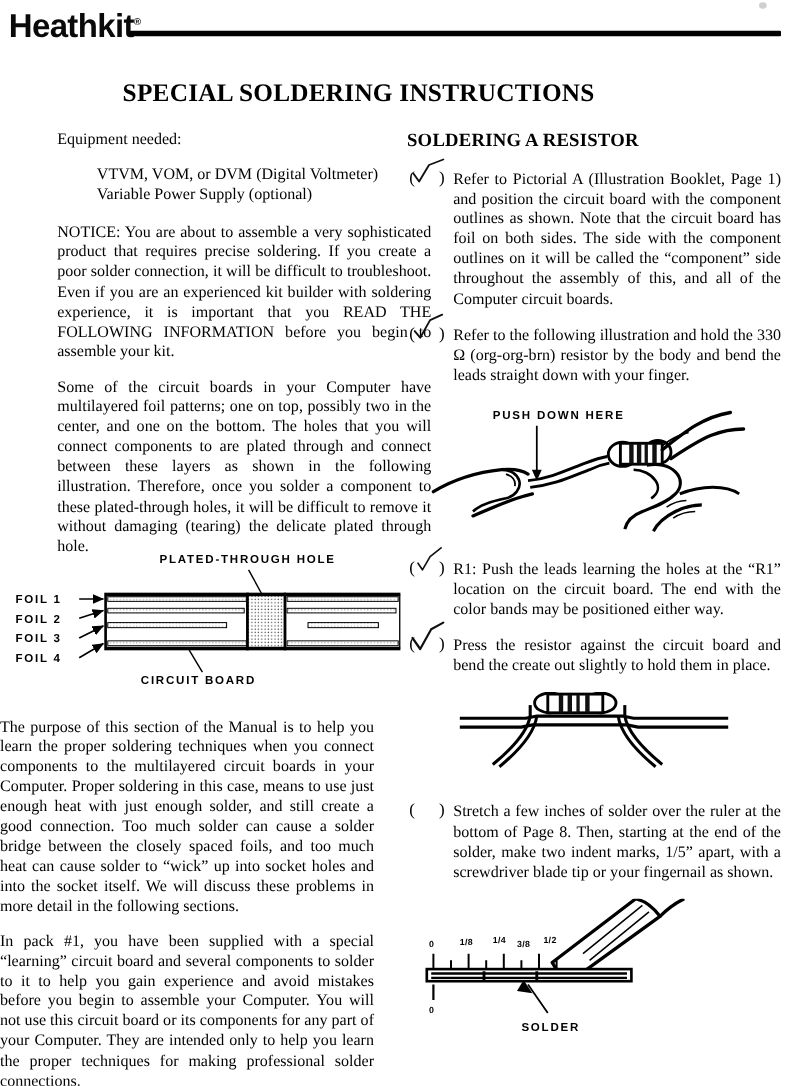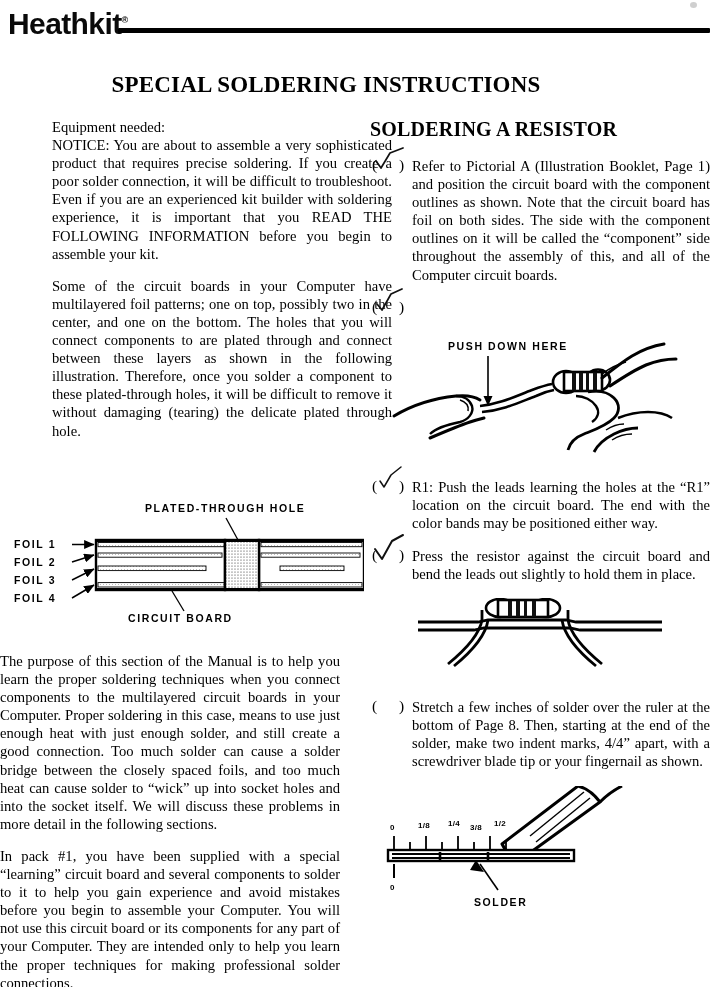--- a/index.html
+++ b/index.html
@@ -82,21 +82,21 @@
     hyphens: none;
   }
   p.tight { margin-bottom: 0; }
   .indent-block {
     margin: 14px 0 16px 36px;
     font-size: 14.6px;
     line-height: 18.1px;
   }
 
   .section-head {
-    font-size: 20px;
+    font-size: 17px;
     font-weight: bold;
     letter-spacing: 0.2px;
     margin: 0 0 16px 0;
   }
 
   
   .check-item {
     position: relative;
     margin: 0 0 15px 0;
     padding-left: 42px;
@@ -170,20 +170,24 @@
   <div id="masthead-rule"></div>
   <div id="scan-speck"></div>
 </div>
 
 <div id="page-title">SPECIAL SOLDERING INSTRUCTIONS</div>
 
 <div class="col" id="col-left">
 
   <p class="body tight">Equipment needed:</p>
 
+  <div class="indent-block">
+    <div>VTVM, VOM, or DVM (Digital Voltmeter)</div>
+    <div>Variable Power Supply (optional)</div>
+  </div>
 
   <p class="body">NOTICE: You are about to assemble a very sophisticated product that requires precise soldering. If you create a poor solder connection, it will be difficult to troubleshoot. Even if you are an experienced kit builder with soldering experience, it is important that you READ THE FOLLOWING INFORMATION before you begin to assemble your kit.</p>
   <p class="body">Some of the circuit boards in your Computer have multilayered foil patterns; one on top, possibly two in the center, and one on the bottom. The holes that you will connect components to are plated through and connect between these layers as shown in the following illustration. Therefore, once you solder a component to these plated-through holes, it will be difficult to remove it without damaging (tearing) the delicate plated through hole.</p>
 </div>
 
 <div id="fig-crosssection" class="figure">
   <svg width="352" height="128" viewBox="0 0 352 128" xmlns="http://www.w3.org/2000/svg">
     <defs>
       <pattern id="stipple" width="3" height="3" patternUnits="userSpaceOnUse">
         <rect width="3" height="3" fill="#ffffff"></rect>
@@ -261,20 +265,21 @@
     <p>Refer to Pictorial A (Illustration Booklet, Page 1) and position the circuit board with the component outlines as shown. Note that the circuit board has foil on both sides. The side with the component outlines on it will be called the “component” side throughout the assembly of this, and all of the Computer circuit boards.</p>
   </div>
 
   <div class="check-item">
     <div class="check-box">
       <span class="check-paren">(&nbsp;)</span>
       <svg class="check-mark" viewBox="0 0 38 28">
         <path d="M7,15 L12,21 L21,5 L32,0" stroke="#111" stroke-width="1.7" fill="none" stroke-linecap="round" stroke-linejoin="round"></path>
       </svg>
     </div>
+    <p>Refer to the following illustration and hold the 330 Ω (org-org-brn) resistor by the body and bend the leads straight down with your finger.</p>
   </div>
 
   <div id="fig-hand" class="figure">
     <svg width="340" height="128" viewBox="0 0 340 128" xmlns="http://www.w3.org/2000/svg">
       <text class="fig-label" x="78" y="16">PUSH DOWN HERE</text>
 
       <line x1="118" y1="22" x2="118" y2="66" stroke="#000" stroke-width="1.6"></line>
       <path d="M113.5,62 L118,72 L122.5,62 Z" fill="#000"></path>
 
       <path d="M24,82 C44,70 66,64 86,62 C96,61 104,62 110,66" stroke="#000" stroke-width="3" fill="none" stroke-linecap="round"></path>
@@ -321,21 +326,21 @@
     <p>R1: Push the leads learning the holes at the “R1” location on the circuit board. The end with the color bands may be positioned either way.</p>
   </div>
 
   <div class="check-item">
     <div class="check-box">
       <span class="check-paren">(&nbsp;)</span>
       <svg class="check-mark" viewBox="0 0 38 28">
         <path d="M5,12 L12,22 L22,4 L33,-2" stroke="#111" stroke-width="2" fill="none" stroke-linecap="round" stroke-linejoin="round"></path>
       </svg>
     </div>
-    <p>Press the resistor against the circuit board and bend the leads out slightly to hold them in place.</p>
+    <p>Press the resistor against the circuit board and bend the create out slightly to hold them in place.</p>
   </div>
 
   <div id="fig-mounted" class="figure">
     <svg width="340" height="82" viewBox="0 0 340 82" xmlns="http://www.w3.org/2000/svg">
 
       <path d="M48,24 L108,24 L118,22 L196,22 L206,24 L292,24" stroke="#000" stroke-width="2.8" fill="none"></path>
       <path d="M48,32 L104,32 L114,30 L200,30 L210,32 L292,32" stroke="#000" stroke-width="2.8" fill="none"></path>
 
       <path d="M112,22 C110,34 100,48 78,66" stroke="#000" stroke-width="2.8" fill="none"></path>
       <path d="M118,22 C116,36 106,50 84,68" stroke="#000" stroke-width="2.8" fill="none"></path>
@@ -354,21 +359,21 @@
         <rect x="154" y="2.6" width="3" height="16" fill="#111"></rect>
         <rect x="162" y="2.6" width="4" height="16" fill="#111"></rect>
       </g>
     </svg>
   </div>
 
   <div class="check-item">
     <div class="check-box">
       <span class="check-paren">(&nbsp;)</span>
     </div>
-    <p>Stretch a few inches of solder over the ruler at the bottom of Page 8. Then, starting at the end of the solder, make two indent marks, 4/4” apart, with a screwdriver blade tip or your fingernail as shown.</p>
+    <p>Stretch a few inches of solder over the ruler at the bottom of Page 8. Then, starting at the end of the solder, make two indent marks, 1/5” apart, with a screwdriver blade tip or your fingernail as shown.</p>
   </div>
 
   <div id="fig-solder" class="figure">
     <svg width="340" height="128" viewBox="0 0 340 128" xmlns="http://www.w3.org/2000/svg">
 
       <path d="M208,0 C216,2 224,8 230,16 L150,74 C142,72 136,66 132,58 Z" fill="#fff" stroke="#000" stroke-width="3" stroke-linejoin="round"></path>
       <path d="M214,6 L160,50" stroke="#000" stroke-width="1.4" fill="none"></path>
       <path d="M220,12 L166,56" stroke="#000" stroke-width="1.4" fill="none"></path>
       <path d="M230,16 C236,10 244,4 252,0" stroke="#000" stroke-width="3" fill="none"></path>
 

